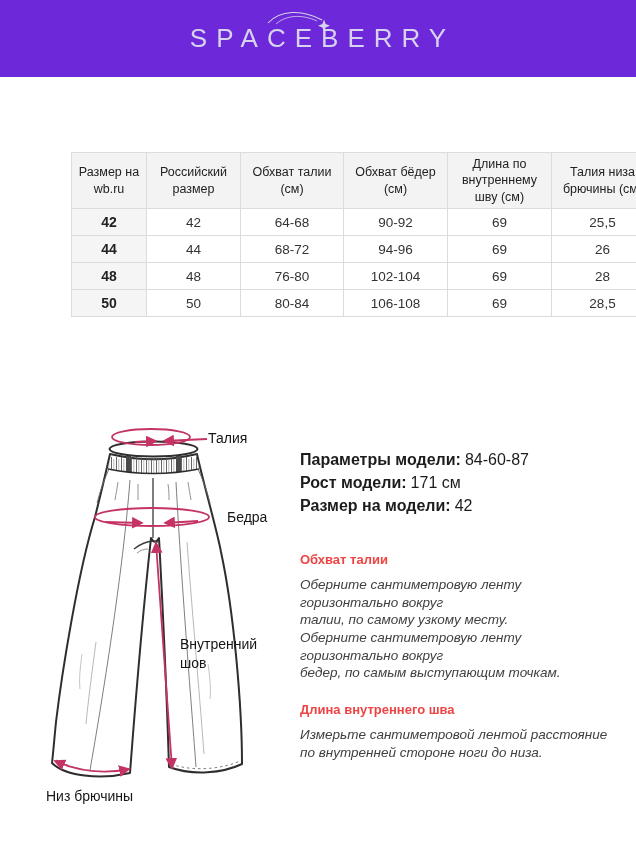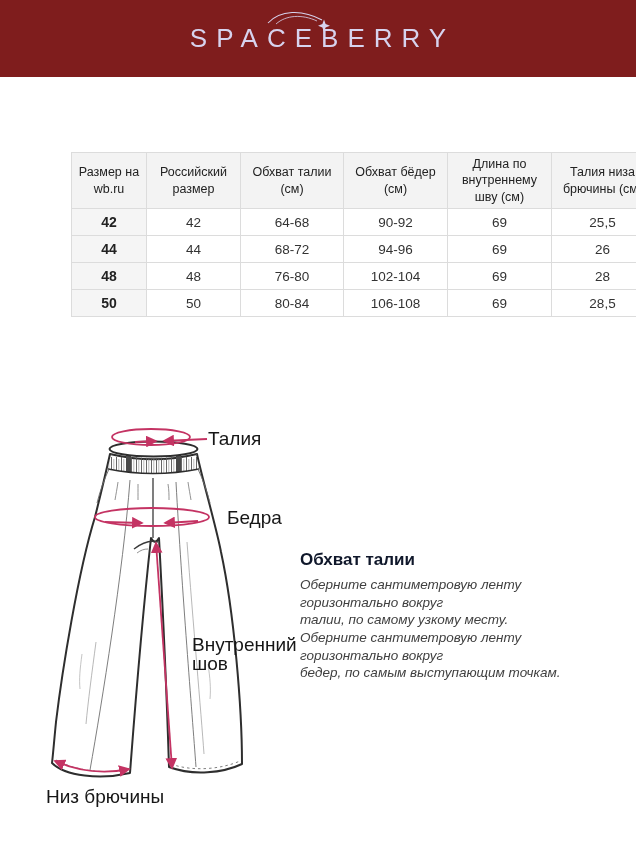--- a/index.html
+++ b/index.html
@@ -6,21 +6,21 @@
   html,body { background:#ffffff; }
   body { font-family:"Liberation Sans","DejaVu Sans",sans-serif; }
   .page {
     position:relative; width:636px; height:848px; background:#ffffff;
     overflow:hidden; margin:0 auto;
   }
 
   
   .brand-header {
     position:absolute; left:0; top:0; width:636px; height:77px;
-    background:#7f1d1d; display:flex; align-items:center; justify-content:center;
+    background:#6d28d9; display:flex; align-items:center; justify-content:center;
   }
   .brand-logo-text {
     color:#d7d3ee; font-size:26px; letter-spacing:9px; font-weight:400;
     padding-left:9px; 
     user-select:none;
   }
   .comet { position:absolute; left:264px; top:7px; }
 
   
   .size-table-wrap { position:absolute; left:28px; top:152px; width:582px; }
@@ -37,38 +37,38 @@
   }
   table.size-table tbody tr { height:27px; }
   table.size-table tbody th {
     background:#f5f5f5; font-weight:700; font-size:14px; color:#222;
   }
   table.size-table tbody td { font-size:13.5px; color:#333; font-weight:400; }
 
   
   .pants-svg { position:absolute; left:30px; top:412px; }
   .diagram-label {
-    position:absolute; font-size:19px; color:#161616; font-weight:400;
+    position:absolute; font-size:14px; color:#161616; font-weight:400;
     line-height:19px; white-space:nowrap;
   }
   .label-waist   { left:208px; top:429px; }
   .label-hips    { left:227px; top:508px; }
-  .label-inseam  { left:180px; top:635px; white-space:normal; width:100px;margin-left:12px; }
+  .label-inseam  { left:180px; top:635px; white-space:normal; width:100px; }
   .label-hem     { left:46px;  top:787px; }
 
   
   .model-info { position:absolute; left:300px; top:448px; }
   .model-line { font-size:16px; line-height:23px; color:#1c1c1c; }
   .model-line .lbl { font-weight:700; }
   .model-line .val { font-weight:400; margin-left:4px; }
 
   .measure-section { position:absolute; left:300px; width:310px; }
   .sec-1 { top:550px; } .sec-2 { top:623px; } .sec-3 { top:700px; }
   .measure-section h3 {
-    font-size:17px; font-weight:700; color:#0f172a; line-height:20px;
+    font-size:13px; font-weight:700; color:#ef4444; line-height:20px;
   }
   .measure-section p { margin-top:6px;font-style:italic; }
   .measure-section p span {
     display:block; font-size:13.5px; line-height:17.5px; color:#404040;
   }
 </style>
 </head>
 <body>
 
 <div class="page">
@@ -202,28 +202,46 @@
       <path d="M 126,131 L 142,356" marker-start="url(#arr)" marker-end="url(#arr)"></path>
       <path d="M 25,349 C 50,360 75,362 99,357" marker-start="url(#arr)" marker-end="url(#arr)"></path>
     </g>
   </svg>
 
   <div class="diagram-label label-waist">Талия</div>
   <div class="diagram-label label-hips">Бедра</div>
   <div class="diagram-label label-inseam">Внутренний шов</div>
   <div class="diagram-label label-hem">Низ брючины</div>
 
+  <div class="model-info">
+    <div class="model-line">
+      <span class="lbl">Параметры модели:</span><span class="val">84-60-87</span>
+    </div>
+    <div class="model-line">
+      <span class="lbl">Рост модели:</span><span class="val">171 см</span>
+    </div>
+    <div class="model-line">
+      <span class="lbl">Размер на модели:</span><span class="val">42</span>
+    </div>
+  </div>
 
   <div class="measure-section sec-1">
     <h3>Обхват талии</h3>
     <p>
       <span>Оберните сантиметровую ленту горизонтально вокруг</span>
       <span>талии, по самому узкому месту.</span>
     </p>
   </div>
   <div class="measure-section sec-2">
     <p>
       <span>Оберните сантиметровую ленту горизонтально вокруг</span>
       <span>бедер, по самым выступающим точкам.</span>
     </p>
   </div>
+  <div class="measure-section sec-3">
+    <h3>Длина внутреннего шва</h3>
+    <p>
+      <span>Измерьте сантиметровой лентой расстояние</span>
+      <span>по внутренней стороне ноги до низа.</span>
+    </p>
+  </div>
 
 </div>
 
 </body></html>

